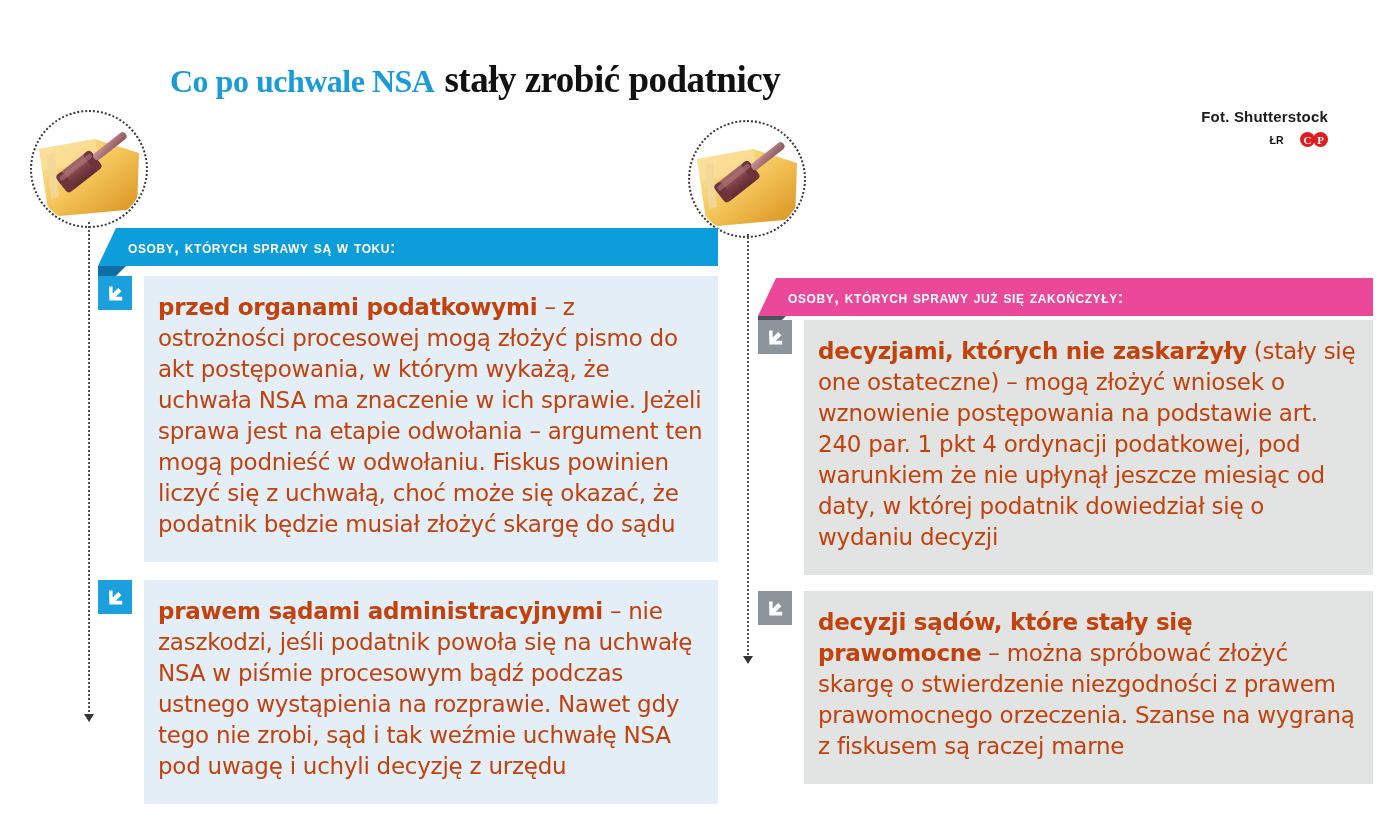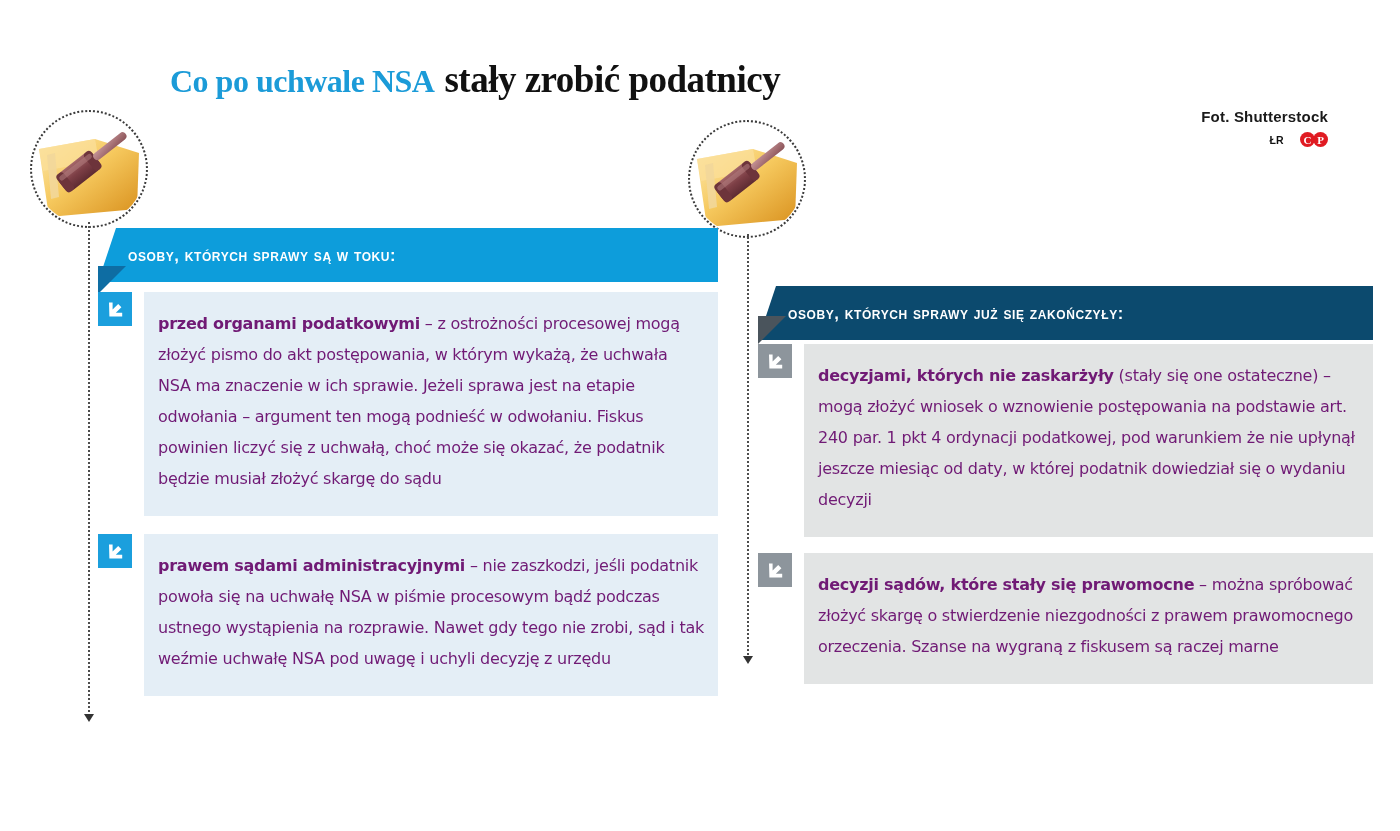--- a/index.html
+++ b/index.html
@@ -88,27 +88,27 @@
   }
 
   
   .col{position:absolute;}
   .col-left{left:98px;top:228px;width:620px;}
   .col-right{left:758px;top:278px;width:615px;}
 
   
   .banner{
     position:relative;
-    height:54px;
+    height:38px;
     display:flex;align-items:center;
     padding-left:30px;
     box-sizing:border-box;
   }
   .banner.blue{background:#0d9ddb;clip-path:polygon(18px 0,100% 0,100% 100%,0 100%);}
-  .banner.gray{background:#0c4a6e;clip-path:polygon(18px 0,100% 0,100% 100%,0 100%);margin-top:8px;}
+  .banner.gray{background:#ec4899;clip-path:polygon(18px 0,100% 0,100% 100%,0 100%);}
   .banner .btxt{
     color:#ffffff;
     font-weight:700;
     font-size:16.5px;
     letter-spacing:0.6px;
     font-variant:small-caps;
     text-transform:lowercase;
     white-space:nowrap;
   }
   .banner .btxt::first-letter{font-size:16.5px;}
@@ -145,23 +145,23 @@
 
   .txtbox{
     flex:1 1 auto;
     box-sizing:border-box;
     padding:16px 14px 22px 14px;
   }
   .txtbox.blue{background:#e4eef6;}
   .txtbox.gray{background:#e2e4e4;}
   .txtbox p{
     margin:0;
-    font-size:16px;
+    font-size:23px;
     line-height:31px;
-    color:#701a75;
+    color:#c2410c;
     font-family:"DejaVu Sans", sans-serif;
     letter-spacing:-0.25px;
   }
   .txtbox b{font-weight:700;}
 
   .spacer-left{height:18px;}
   .spacer-right{height:16px;}
 </style>
 </head>
 <body>

